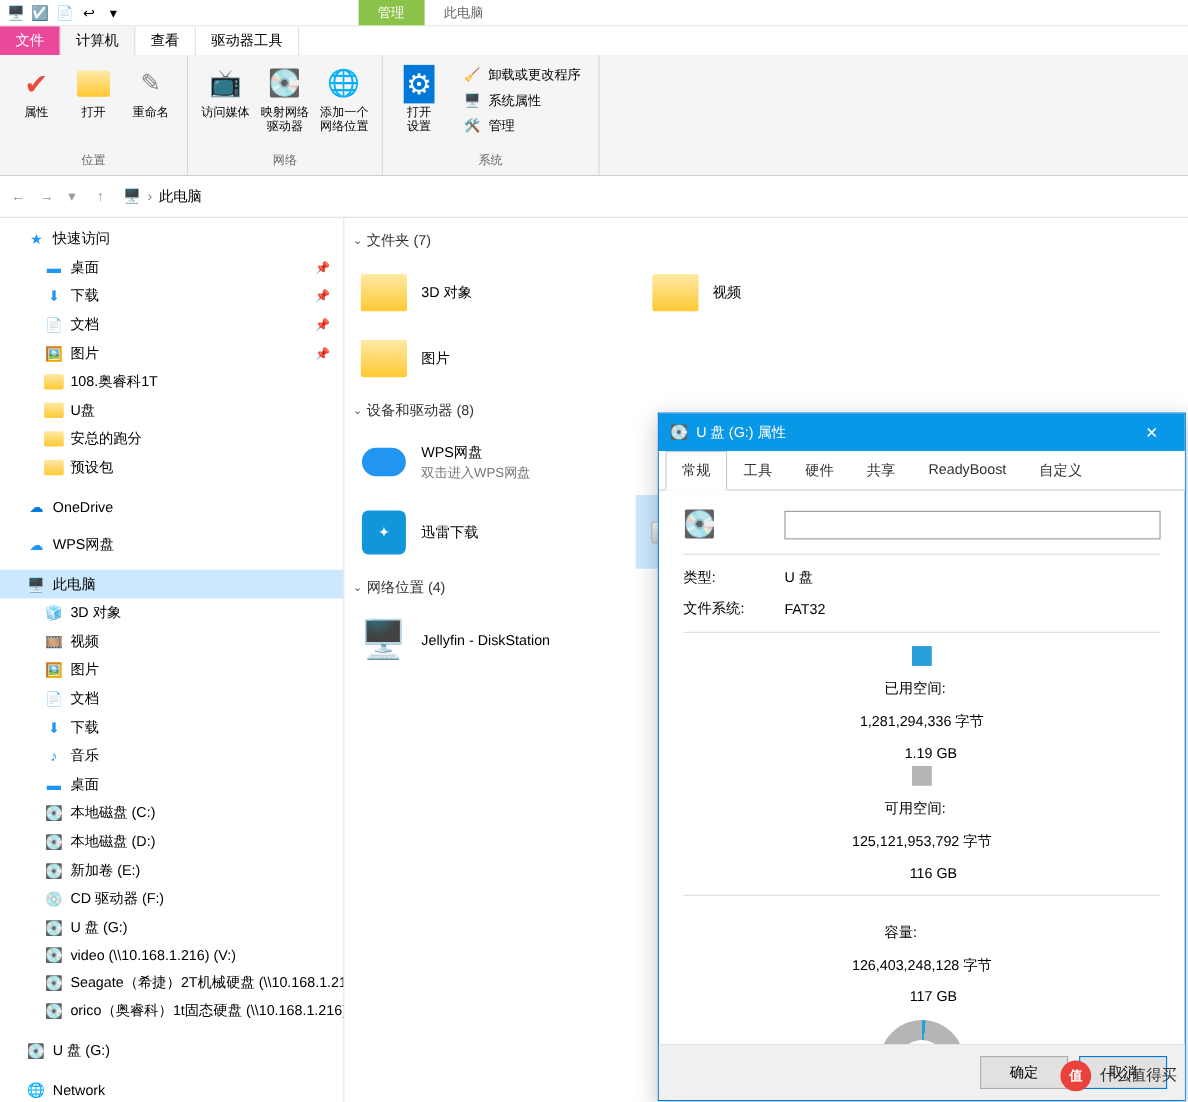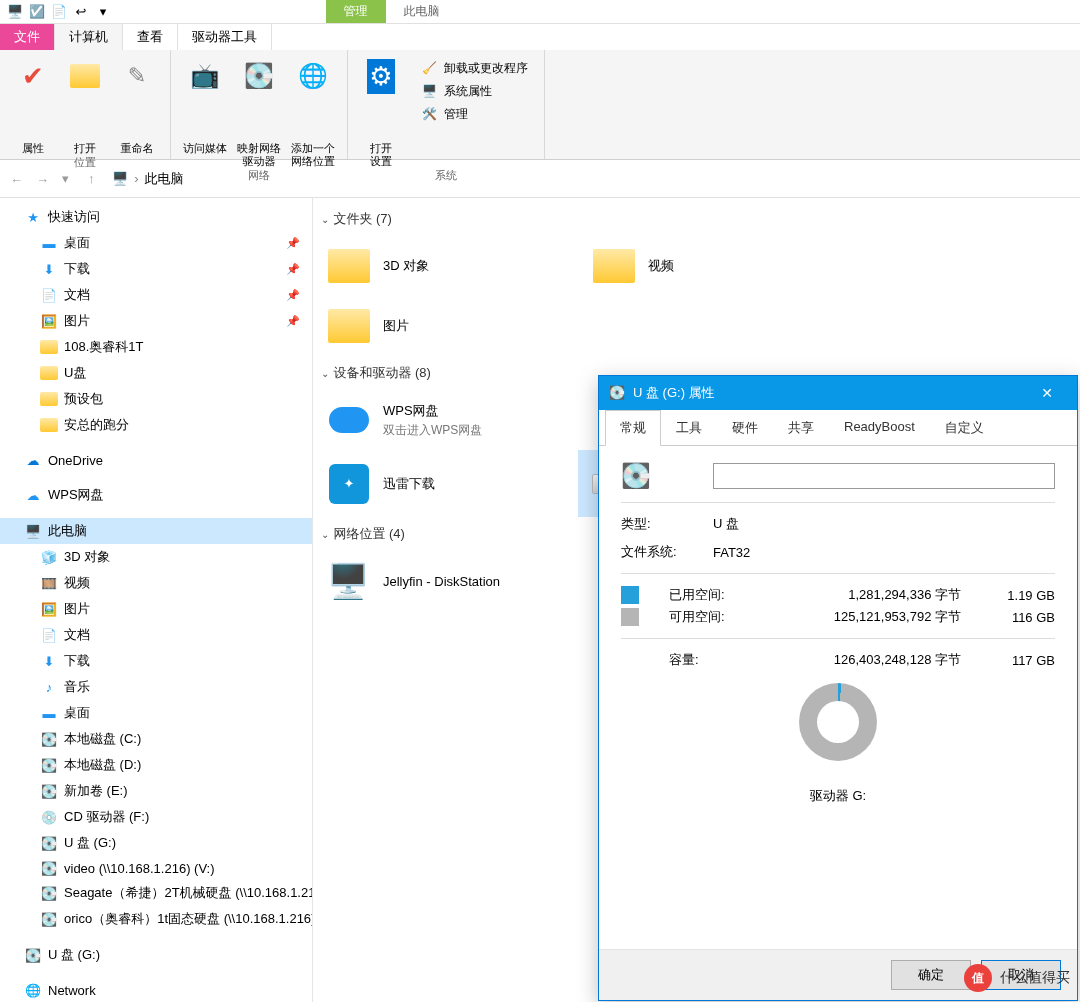--- a/index.html
+++ b/index.html
@@ -19,21 +19,21 @@
 .rtab.file { background: #ec4899; color: #fff; }
 .rtab.active { background: #f5f5f5; }
 
 
 .ribbon { height: 110px; background: #f5f5f5; border-bottom: 1px solid #d0d0d0; display: flex; }
 .rgroup { border-right: 1px solid #d8d8d8; padding: 4px 12px; display: flex; flex-direction: column; align-items: center; justify-content: space-between; }
 .rgroup-items { display: flex; gap: 10px; flex: 1; align-items: flex-start; padding-top: 4px; }
 .rgroup-label { font-size: 11px; color: #666; padding-bottom: 2px; }
 .ritem { display: flex; flex-direction: column; align-items: center; gap: 2px; min-width: 42px; cursor: pointer; }
 .ritem-icon { width: 36px; height: 36px; display: flex; align-items: center; justify-content: center; }
-.ritem-label { font-size: 11px; text-align: center; line-height: 1.2; margin-top: 46px; }
+.ritem-label { font-size: 11px; text-align: center; line-height: 1.2; }
 .rlist { display: flex; flex-direction: column; gap: 2px; padding-left: 6px; }
 .rlist-item { display: flex; align-items: center; gap: 6px; font-size: 12px; padding: 2px 4px; cursor: pointer; }
 .rlist-icon { width: 16px; height: 16px; }
 
 
 .addrbar { height: 38px; display: flex; align-items: center; padding: 0 10px; gap: 8px; border-bottom: 1px solid #e0e0e0; }
 .nav-arrows { display: flex; gap: 10px; color: #999; }
 .nav-arrow { width: 16px; cursor: pointer; }
 .addrpath { display: flex; align-items: center; gap: 6px; }
 
@@ -67,21 +67,21 @@
 .dlg-title .spacer { flex: 1; }
 .dlg-close { width: 40px; text-align: center; cursor: pointer; font-size: 14px; }
 .dlg-tabs { display: flex; background: #fff; border-bottom: 1px solid #ccc; padding: 0 6px; }
 .dlg-tab { padding: 8px 14px; font-size: 13px; cursor: pointer; color: #333; border: 1px solid transparent; border-bottom: none; margin-bottom: -1px; }
 .dlg-tab.active { border-color: #ccc; background: #fff; border-bottom: 1px solid #fff; }
 .dlg-body { flex: 1; padding: 16px 22px; overflow: auto; }
 .dlg-row { display: flex; align-items: center; gap: 20px; margin-bottom: 10px; font-size: 13px; }
 .dlg-label { width: 72px; color: #000; }
 .dlg-input { flex: 1; border: 1px solid #999; height: 26px; padding: 0 6px; }
 .dlg-sep { border-top: 1px solid #ddd; margin: 12px 0; }
-.space-row { display: flex; align-items: center; gap: 30px; font-size: 13px; margin: 4px 0; }
+.space-row { display: flex; align-items: center; gap: 12px; font-size: 13px; margin: 4px 0; flex-direction: column; }
 .space-sw { width: 18px; height: 18px; }
 .space-label { width: 68px; }
 .space-bytes { flex: 1; text-align: right; }
 .space-hr { width: 64px; text-align: right; }
 .donut-wrap { display: flex; flex-direction: column; align-items: center; margin-top: 14px; gap: 26px; }
 .donut { width: 78px; height: 78px; border-radius: 50%; background: conic-gradient(#26a0da 0deg 5deg, #b5b5b5 5deg 360deg); position: relative; }
 .donut::after { content: ''; position: absolute; inset: 18px; background: #fff; border-radius: 50%; }
 .dlg-buttons { padding: 10px 16px; display: flex; justify-content: flex-end; gap: 10px; border-top: 1px solid #e5e5e5; background: #f0f0f0; }
 .dlg-btn { min-width: 80px; padding: 5px 20px; border: 1px solid #adadad; background: #e1e1e1; cursor: pointer; font-size: 13px; }
 .dlg-btn.primary { background: #e1e1e1; }
@@ -248,27 +248,27 @@
     <div class="side-item l2">
         <span class="side-icon">
           <div class="folder-ico sm"></div>
         </span>
         <span>U盘</span>
       </div>
     <div class="side-item l2">
         <span class="side-icon">
           <div class="folder-ico sm"></div>
         </span>
-        <span>预设包</span>
+        <span>安总的跑分</span>
       </div>
     <div class="side-item l2">
         <span class="side-icon">
           <div class="folder-ico sm"></div>
         </span>
-        <span>安总的跑分</span>
+        <span>预设包</span>
       </div>
     <div class="side-spacer"></div>
     <div class="side-item">
         <span class="side-icon" style="color:#0078d7">☁</span>
         <span>OneDrive</span>
       </div>
     <div class="side-spacer"></div>
     <div class="side-item">
         <span class="side-icon" style="color:#2095f2">☁</span>
         <span>WPS网盘</span>

